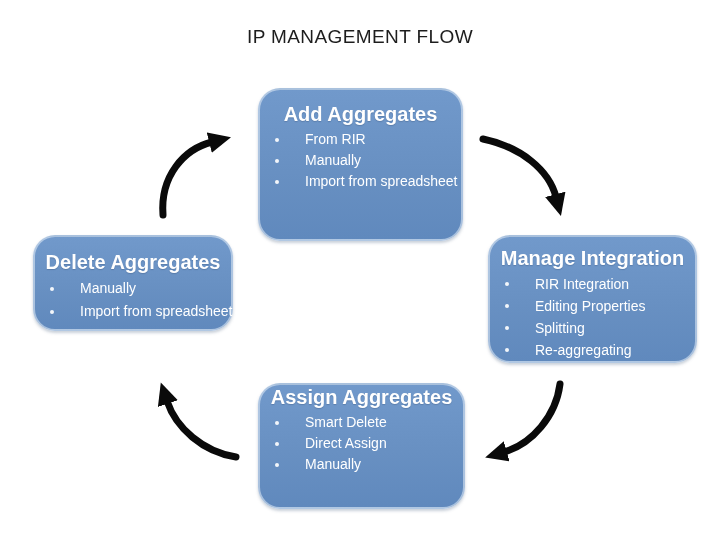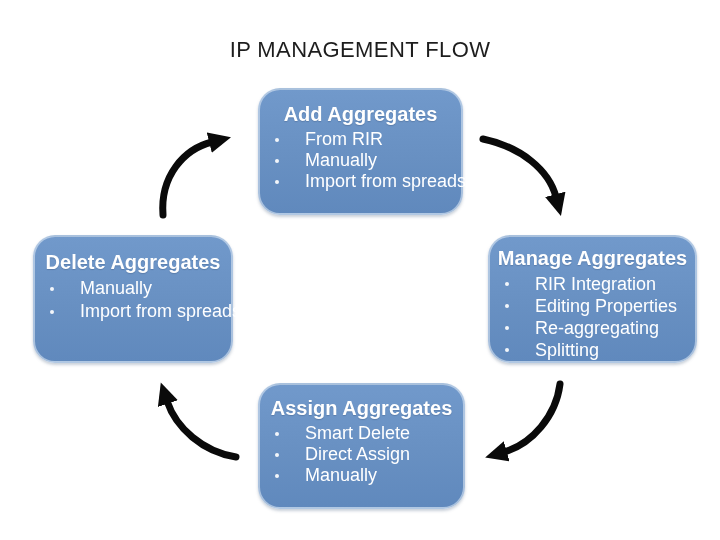--- a/index.html
+++ b/index.html
@@ -9,25 +9,24 @@
     height: 540px;
     background: #ffffff;
     overflow: hidden;
     font-family: "Liberation Sans", sans-serif;
   }
   .slide-title {
     position: absolute;
     left: 0; right: 0;
     top: 26px;
     text-align: center;
-    font-size: 22px;
+    font-size: 19px;
     font-weight: 400;
     letter-spacing: 0.4px;
     color: #1d1d1d;
-    margin-top: 11px;
   }
   .arrows {
     position: absolute;
     left: 0; top: 0;
     pointer-events: none;
   }
   .node {
     position: absolute;
     box-sizing: border-box;
     border-radius: 22px;
@@ -39,51 +38,51 @@
   .node h2 {
     margin: 0;
     text-align: center;
     font-size: 20px;
     font-weight: 700;
     line-height: 24px;
     text-shadow: 0 1px 1px rgba(40, 60, 90, 0.25);
   }
   .node-add h2    { margin-top: 12px; }
   .node-manage h2 { margin-top: 9px; }
-  .node-assign h2 { margin-top: 11px; }
+  .node-assign h2 { margin-top: 0; }
   .node-delete h2 { margin-top: 13px; }
   .items {
     list-style: none;
     margin: 3px 0 0 0;
     padding: 0;
   }
   .items li {
     position: relative;
     padding-left: 45px;
     padding-right: 0;
-    font-size: 18px;
+    font-size: 14px;
     line-height: 21px;
     white-space: nowrap;
   }
   .node-manage .items li { line-height: 22px; }
   .node-delete .items li { line-height: 23px; }
   .dot {
     position: absolute;
     left: 15px;
     top: 50%;
     width: 4px;
     height: 4px;
     margin-top: -2px;
     border-radius: 50%;
     background: rgba(255, 255, 255, 0.92);
   }
-  .node-add    { left: 258px; top:  88px; width: 205px; height: 127px; }
+  .node-add    { left: 258px; top:  88px; width: 205px; height: 153px; }
   .node-manage { left: 488px; top: 235px; width: 209px; height: 128px; }
   .node-assign { left: 258px; top: 383px; width: 207px; height: 126px; }
-  .node-delete { left:  33px; top: 235px; width: 200px; height: 128px; }
+  .node-delete { left:  33px; top: 235px; width: 200px; height: 96px; }
 </style>
 </head>
 <body>
 
 <div class="canvas">
 
   <div class="slide-title">IP MANAGEMENT FLOW</div>
 
   <svg class="arrows" width="720" height="540" viewBox="0 0 720 540">
     <defs>
@@ -100,26 +99,26 @@
   <div class="node node-add">
     <h2>Add Aggregates</h2>
     <ul class="items">
       <li><span class="dot"></span><span>From RIR</span></li>
       <li><span class="dot"></span><span>Manually</span></li>
       <li><span class="dot"></span><span>Import from spreadsheet</span></li>
     </ul>
   </div>
 
   <div class="node node-manage">
-    <h2>Manage Aggregates</h2>
+    <h2>Manage Integration</h2>
     <ul class="items">
       <li><span class="dot"></span><span>RIR Integration</span></li>
       <li><span class="dot"></span><span>Editing Properties</span></li>
+      <li><span class="dot"></span><span>Splitting</span></li>
       <li><span class="dot"></span><span>Re-aggregating</span></li>
-      <li><span class="dot"></span><span>Splitting</span></li>
     </ul>
   </div>
 
   <div class="node node-assign">
     <h2>Assign Aggregates</h2>
     <ul class="items">
       <li><span class="dot"></span><span>Smart Delete</span></li>
       <li><span class="dot"></span><span>Direct Assign</span></li>
       <li><span class="dot"></span><span>Manually</span></li>
     </ul>

